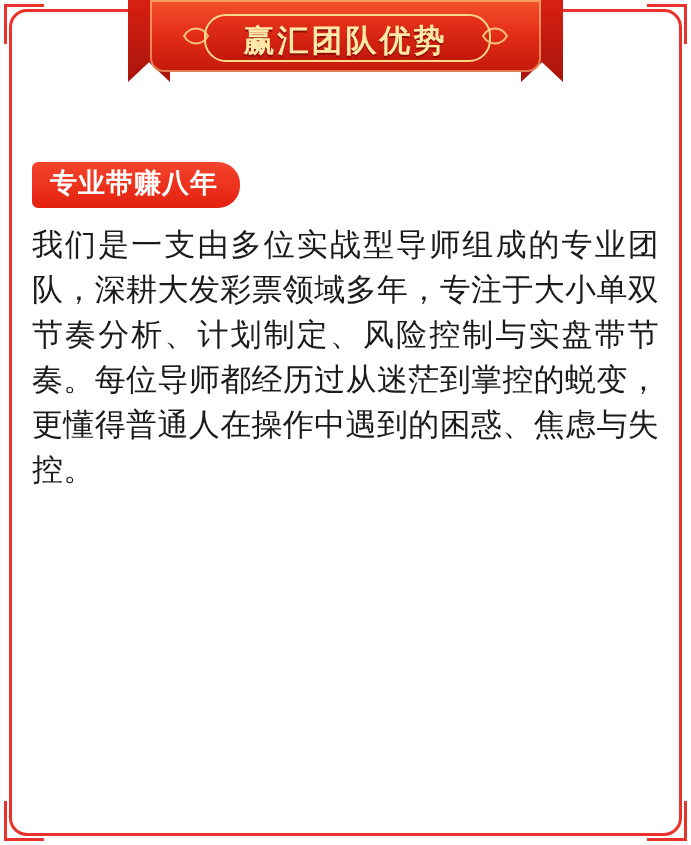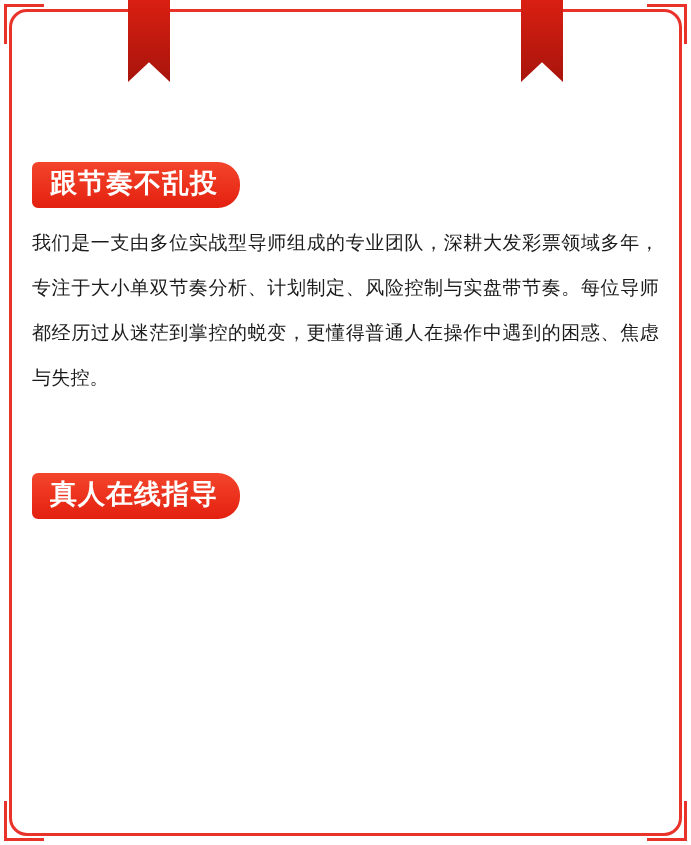--- a/index.html
+++ b/index.html
@@ -157,27 +157,26 @@
     color: #ffffff;
     font-size: 27px;
     font-weight: bold;
     letter-spacing: 1px;
     padding: 7px 22px 9px 18px;
     border-radius: 6px 22px 22px 6px;
     line-height: 1.1;
   }
   .body-text {
     margin-top: 14px;
-    font-size: 19px;
+    font-size: 31px;
     line-height: 45px;
     color: #1b1b1b;
     letter-spacing: 0.2px;
     text-align: justify;
     text-justify: inter-ideograph;
-    font-family: Liberation Mono, monospace;
   }
 </style>
 </head>
 <body>
 
 <div class="poster">
 
   <div class="frame"></div>
 
   <div class="corner tl">
@@ -193,25 +192,34 @@
       <i class="v"></i>
   </div>
   <div class="corner br">
     <i class="h"></i>
       <i class="v"></i>
   </div>
 
   <div class="banner">
     <div class="banner-ribbon-left"></div>
     <div class="banner-ribbon-right"></div>
+    <div class="banner-plate">
+      <div class="banner-inner"></div>
+      <svg class="banner-deco l" viewBox="0 0 28 28">
+        <path d="M2 14 C8 4, 20 4, 26 14 C20 24, 8 24, 2 14 Z" fill="none" stroke="#ffd98a" stroke-width="2"></path>
+      </svg>
+      <svg class="banner-deco r" viewBox="0 0 28 28">
+        <path d="M2 14 C8 4, 20 4, 26 14 C20 24, 8 24, 2 14 Z" fill="none" stroke="#ffd98a" stroke-width="2"></path>
+      </svg>
+      <div class="banner-title">赢汇团队优势</div>
+    </div>
   </div>
 
 
   <div class="section sec-1">
-    <span class="pill">跟节奏不乱投</span>
+    <span class="pill">专业带赚八年</span>
     <div class="body-text">我们是一支由多位实战型导师组成的专业团队，深耕大发彩票领域多年，专注于大小单双节奏分析、计划制定、风险控制与实盘带节奏。每位导师都经历过从迷茫到掌控的蜕变，更懂得普通人在操作中遇到的困惑、焦虑与失控。</div>
   </div>
 
   <div class="section sec-2">
-    <span class="pill">真人在线指导</span>
   </div>
 
 </div>
 
 </body></html>

